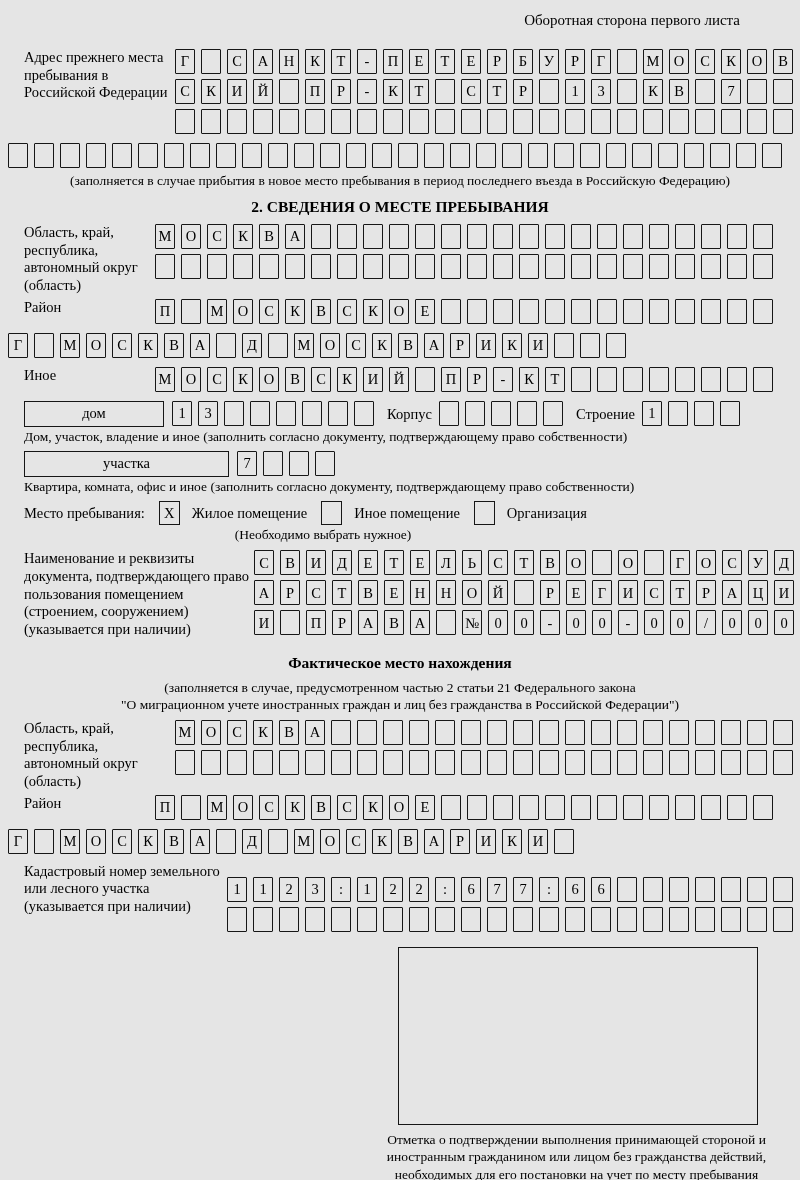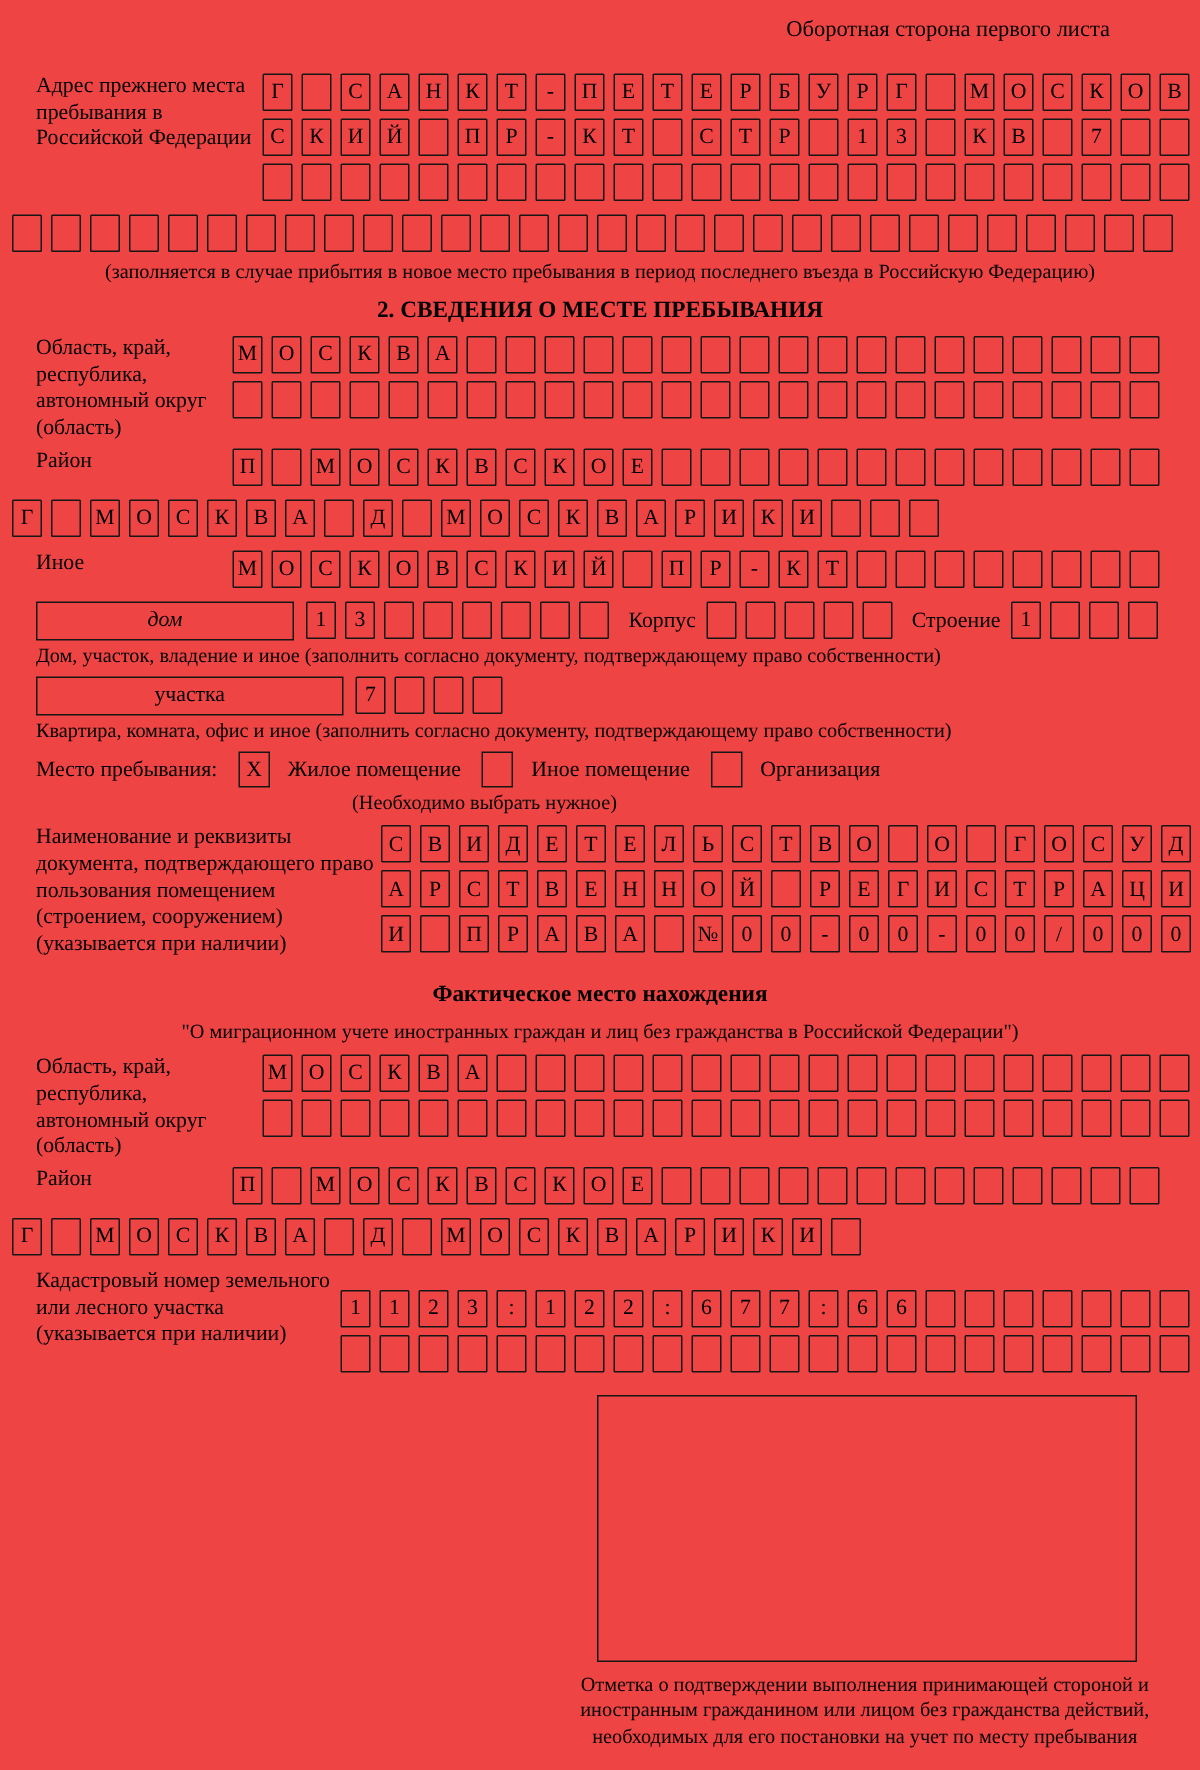--- a/index.html
+++ b/index.html
@@ -1,20 +1,20 @@
 <!DOCTYPE html>
 <html><head>
 <meta charset="utf-8">
 <style>
   html,body{margin:0;padding:0;background:#fff;}
   .page{
     width:800px;height:1180px;box-sizing:border-box;
     padding:12px 8px 0 8px;
     font-family:"Liberation Serif",serif;color:#000;
-    position:relative;overflow:hidden;background:#ef4444;
+    position:relative;overflow:hidden;background:#e5e5e5;
   }
   .hdr{text-align:right;font-size:15px;padding-right:52px;}
   
   .frow{display:flex;align-items:flex-start;margin-bottom:4px;}
   .flabel{flex:none;font-size:14.5px;line-height:1.22;padding-left:16px;box-sizing:border-box;}
   .w167{width:167px;} .w147{width:147px;} .w169{width:169px;}
   .w246{width:246px;} .w214{width:214px;} .w219{width:219px;}
   .cells{flex:1;min-width:0;}
   .crow{display:flex;margin-bottom:5px;height:25px;}
   .cell{
@@ -323,21 +323,21 @@
           <span class="cell"></span>
           <span class="cell"></span>
           <span class="cell"></span>
           <span class="cell"></span>
           <span class="cell"></span>
         </div>
     </div>
   </div>
 
   <div class="hrow">
-    <div class="widebox" style="width:172px;margin-right:8px;font-style:italic;">дом</div>
+    <div class="widebox" style="width:140px;margin-right:8px;">дом</div>
     <div class="crow" style="margin-bottom:0;">
         <span class="cell">1</span>
         <span class="cell">3</span>
         <span class="cell"></span>
         <span class="cell"></span>
         <span class="cell"></span>
         <span class="cell"></span>
         <span class="cell"></span>
         <span class="cell"></span>
       </div>
@@ -450,20 +450,21 @@
           <span class="cell">0</span>
           <span class="cell">/</span>
           <span class="cell">0</span>
           <span class="cell">0</span>
           <span class="cell">0</span>
         </div>
     </div>
   </div>
 
   <div class="sec-title mt14">Фактическое место нахождения</div>
+  <div class="caption al-cap1">(заполняется в случае, предусмотренном частью 2 статьи 21 Федерального закона</div>
   <div class="caption al-cap2">"О миграционном учете иностранных граждан и лиц без гражданства в Российской Федерации")</div>
 
   <div class="frow">
     <div class="flabel w167">Область, край, республика, автономный округ (область)</div>
     <div class="cells">
       <div class="crow">
           <span class="cell">М</span>
           <span class="cell">О</span>
           <span class="cell">С</span>
           <span class="cell">К</span>

